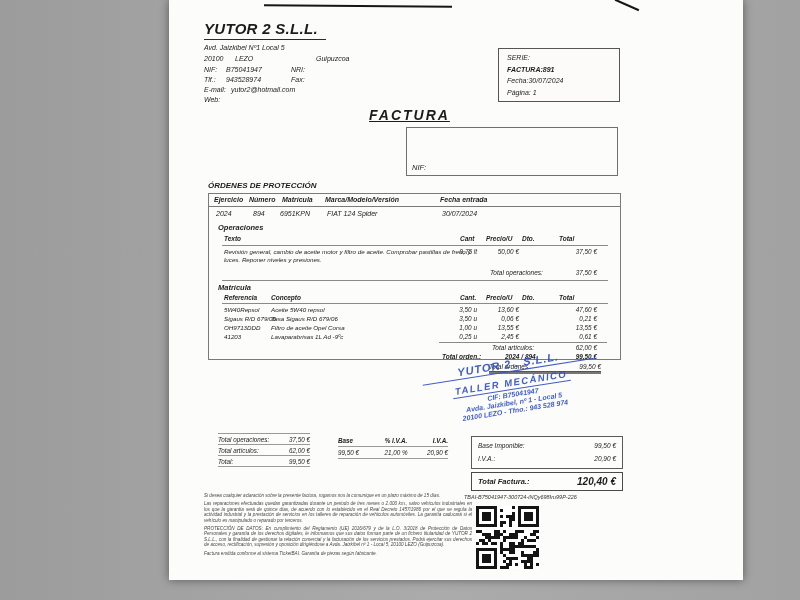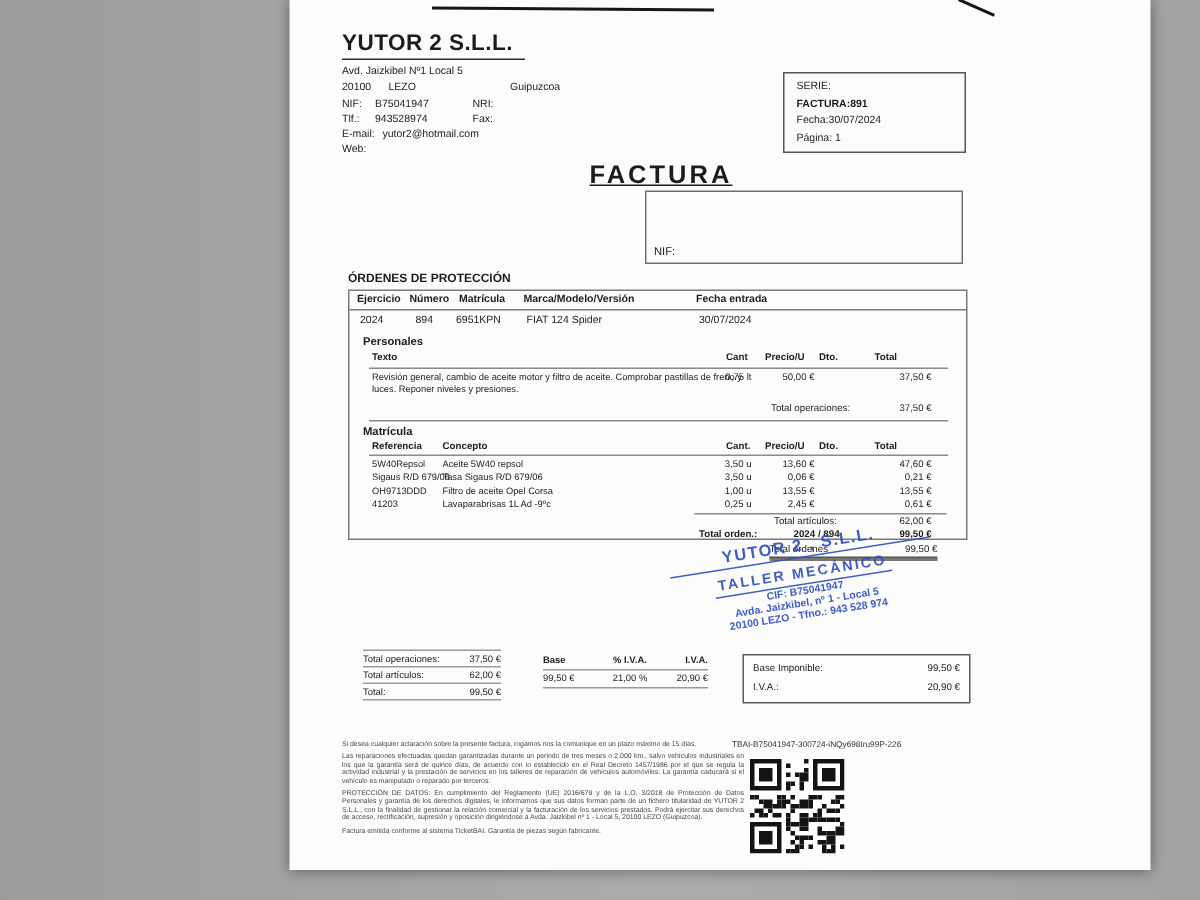--- a/index.html
+++ b/index.html
@@ -1,30 +1,30 @@
 <!DOCTYPE html>
 <html><head>
 <meta charset="utf-8">
 <style>
   *{margin:0;padding:0;box-sizing:border-box;}
   html,body{background:#8f8f8f;}
   .screen{position:relative;width:800px;height:600px;overflow:hidden;
     background:linear-gradient(90deg,#9c9c9c 0,#ababab 55%,#a2a2a2 100%);
     font-family:"Liberation Sans",sans-serif;color:#1c1c1c;}
-  .page{position:absolute;left:193px;top:0;width:574px;height:580px;
-    background:#fcfcfa;box-shadow:0 0 9px rgba(0,0,0,.45);}
+  .page{position:absolute;left:169px;top:0;width:574px;height:580px;
+    background:#fcfcfa;box-shadow:0 0 9px rgba(0,0,0,.45);font-style:italic;}
   .abs{position:absolute;}
   .b{font-weight:bold;}
   .t75{font-size:7.5px;}.t7{font-size:7px;}.t65{font-size:6.5px;}.t62{font-size:6.2px;}
   .hl{position:absolute;border-top:1px solid #8a8a8a;height:0;}
   .moneyv{position:absolute;width:46px;text-align:right;font-size:6.4px;}
   .preciov{position:absolute;width:42px;text-align:right;font-size:6.4px;}
   .cantv{position:absolute;width:40px;text-align:right;font-size:6.4px;}
   .cname{font-size:15px;font-weight:bold;border-bottom:1px solid #2a2a2a;padding-bottom:2px;width:122px;letter-spacing:.3px;}
-  .factura-title{font-size:17px;font-weight:bold;text-decoration:underline;letter-spacing:2px;}
+  .factura-title{font-size:14px;font-weight:bold;text-decoration:underline;letter-spacing:2px;}
   .serie-box{border:1px solid #555;padding:3px 8px;font-size:7px;line-height:11.5px;background:#fdfbf9;}
   .nif-box{border:1px solid #707070;}
   .orders-box{border:1px solid #7a7a7a;}
   .obox-header{position:absolute;left:0;top:0;width:100%;height:13px;border-bottom:1px solid #7a7a7a;}
   .stamp{transform:rotate(-9deg);color:#3050c4;text-align:center;opacity:.92;}
   .stamp .s1{font-size:11px;font-weight:bold;letter-spacing:1px;border-bottom:1.5px solid currentColor;padding-bottom:1px;}
   .stamp .s2{font-size:9.5px;font-weight:bold;letter-spacing:1.5px;border-bottom:1px solid currentColor;display:inline-block;padding:1px 3px 1px 3px;margin-top:1px;}
   .stamp .s3{font-size:7px;font-weight:600;margin-top:1px;}
   .sumrow{display:flex;justify-content:space-between;align-items:center;height:11px;border-bottom:1px solid #9a9a9a;font-size:6.3px;}
   .ivacell{display:inline-block;font-size:6.3px;}
@@ -81,21 +81,21 @@
         <span class="abs b t7" style="left:73px;top:2px;">Matrícula</span>
         <span class="abs b t7" style="left:116px;top:2px;">Marca/Modelo/Versión</span>
         <span class="abs b t7" style="left:231px;top:2px;">Fecha entrada</span>
       </div>
       <span class="abs t7" style="left:7px;top:16px;">2024</span>
       <span class="abs t7" style="left:44px;top:16px;">894</span>
       <span class="abs t7" style="left:71px;top:16px;">6951KPN</span>
       <span class="abs t7" style="left:118px;top:16px;">FIAT 124 Spider</span>
       <span class="abs t7" style="left:233px;top:16px;">30/07/2024</span>
 
-      <div class="abs b t75" style="left:9px;top:29px;">Personales</div>
+      <div class="abs b t75" style="left:9px;top:29px;">Operaciones</div>
       <span class="abs b t65" style="left:15px;top:41px;">Texto</span>
       <span class="abs b t65" style="left:251px;top:41px;">Cant</span>
       <span class="abs b t65" style="left:277px;top:41px;">Precio/U</span>
       <span class="abs b t65" style="left:313px;top:41px;">Dto.</span>
       <span class="abs b t65" style="left:350px;top:41px;">Total</span>
       <div class="hl" style="left:13px;top:51px;width:386px;"></div>
 
       <span class="abs t62" style="left:15px;top:54px;">Revisión general, cambio de aceite motor y filtro de aceite. Comprobar pastillas de freno y</span>
       <span class="abs t62" style="left:15px;top:62px;">luces. Reponer niveles y presiones.</span>
       <span class="cantv" style="left:228px;top:54px;">0,75 lt</span>
@@ -193,20 +193,24 @@
       <div class="rrow">
         <span>Base Imponible:</span>
         <span>99,50 €</span>
       </div>
       <div class="rrow">
         <span>I.V.A.:</span>
         <span>20,90 €</span>
       </div>
     </div>
 
+    <div class="abs totbox" style="left:302px;top:472px;width:152px;height:19px;">
+      <span class="b" style="font-size:7.5px;">Total Factura.:</span>
+      <span class="b" style="font-size:10px;">120,40 €</span>
+    </div>
 
     <div class="abs fineprint" style="left:35px;top:493px;width:268px;">
       <p>Si desea cualquier aclaración sobre la presente factura, rogamos nos la comunique en un plazo máximo de 15 días.</p>
       <p>Las reparaciones efectuadas quedan garantizadas durante un periodo de tres meses o 2.000 km., salvo vehículos industriales en los que la garantía será de quince días, de acuerdo con lo establecido en el Real Decreto 1457/1986 por el que se regula la actividad industrial y la prestación de servicios en los talleres de reparación de vehículos automóviles. La garantía caducará si el vehículo es manipulado o reparado por terceros.</p>
       <p>PROTECCIÓN DE DATOS: En cumplimiento del Reglamento (UE) 2016/679 y de la L.O. 3/2018 de Protección de Datos Personales y garantía de los derechos digitales, le informamos que sus datos forman parte de un fichero titularidad de YUTOR 2 S.L.L., con la finalidad de gestionar la relación comercial y la facturación de los servicios prestados. Podrá ejercitar sus derechos de acceso, rectificación, supresión y oposición dirigiéndose a Avda. Jaizkibel nº 1 - Local 5, 20100 LEZO (Guipuzcoa).</p>
       <p>Factura emitida conforme al sistema TicketBAI. Garantía de piezas según fabricante.</p>
     </div>
 
     <div class="abs" style="left:295px;top:494px;font-size:5.5px;color:#333;">TBAI-B75041947-300724-iNQy698Iru99P-226</div>
     <div class="abs" id="qr" style="left:307px;top:506px;width:63px;height:63px;"><svg width="63" height="63" viewBox="0 0 63 63" xmlns="http://www.w3.org/2000/svg">

